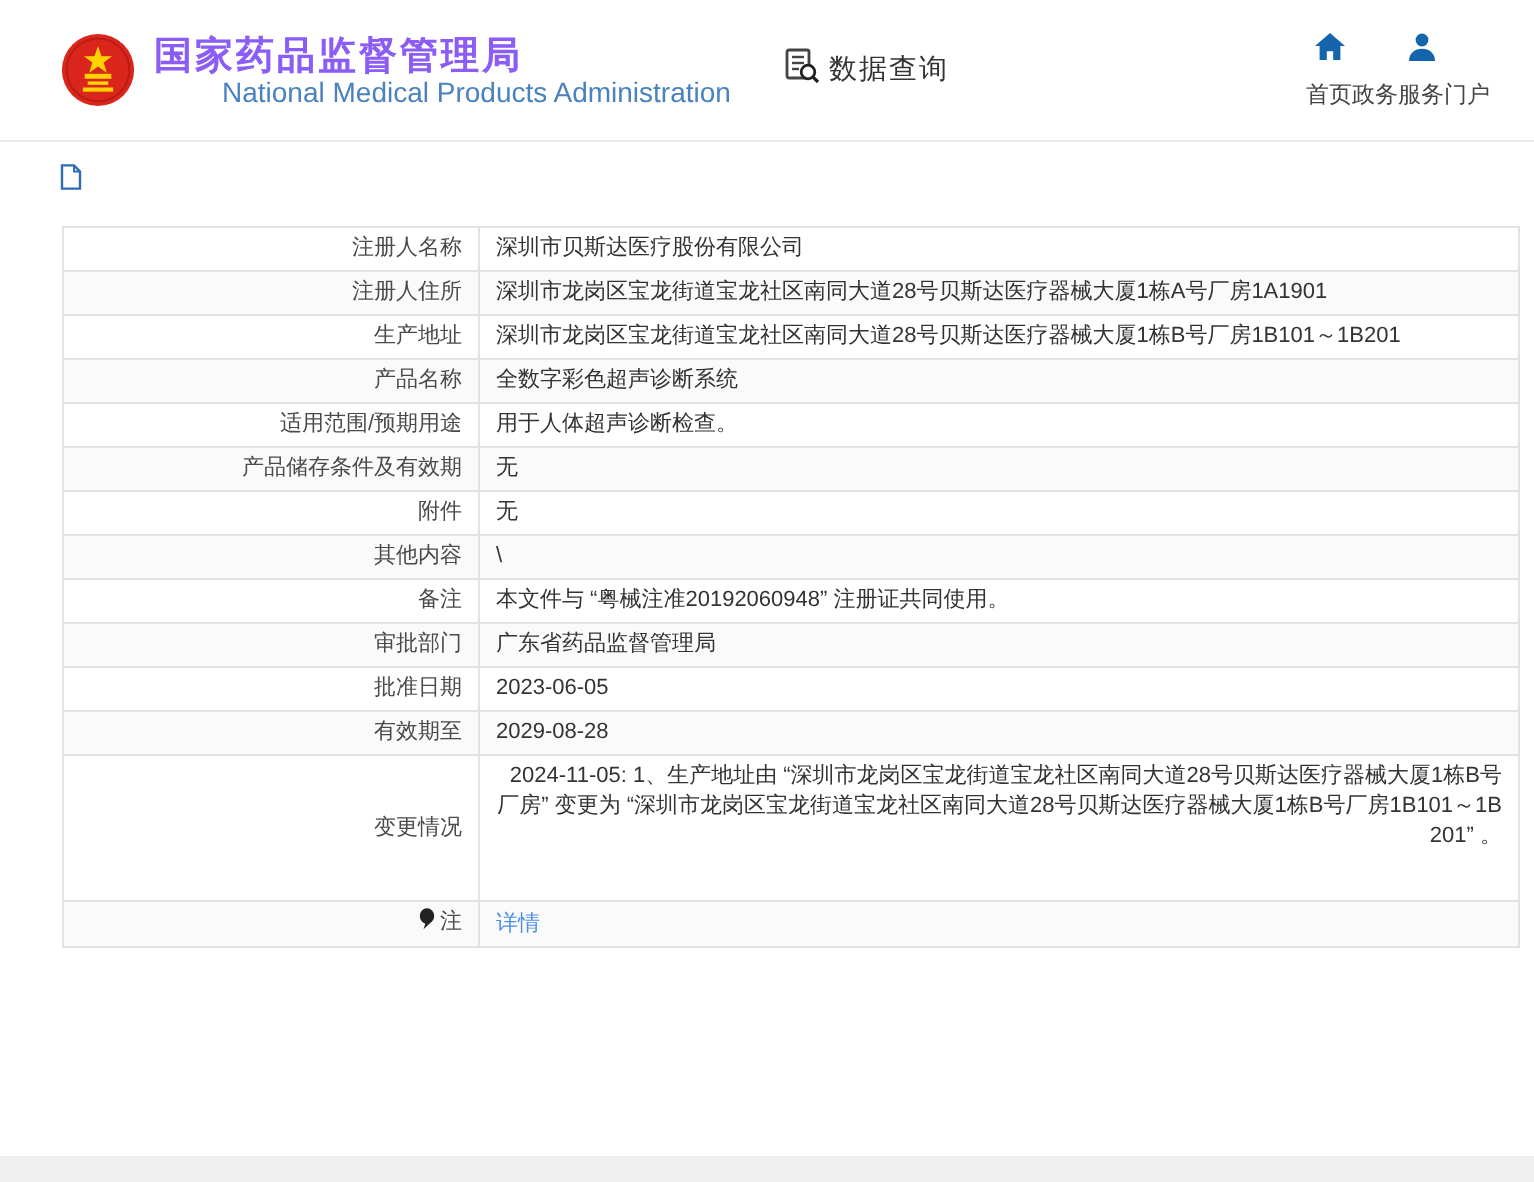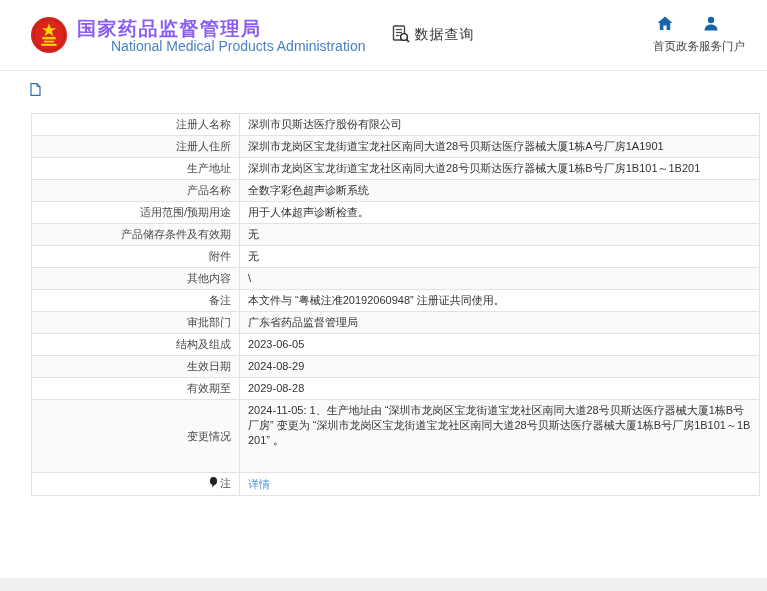--- a/index.html
+++ b/index.html
@@ -31,21 +31,21 @@
   
   .table-wrap { margin:4px 7px 0 31px; }
   table.info-table { border-collapse:collapse; width:100%; table-layout:fixed; }
   .info-table td {
     border:1px solid #e2e2e2; font-size:11px; line-height:15px;
     padding:3px 8px; vertical-align:middle; word-break:break-all;
   }
   .info-table tr:nth-child(even) { background:#fafafa; }
   .label-cell { text-align:right; color:#4a4a4a; }
   .value-cell { color:#333; }
-  tr.tall-row .value-cell { vertical-align:top; padding-bottom:24px; }
+  tr.tall-row .value-cell { vertical-align:top; padding-bottom:24px;text-align:right; }
   .detail-link { color:#4a90e2; cursor:pointer; text-decoration:none; }
   .note-icon { display:inline-block; vertical-align:-1px; margin-right:2px; }
 
   
   .footer-band { position:absolute; left:0; right:0; bottom:0; height:13px; background:#f0f0f0; }
 </style>
 </head>
 <body>
 
 <div class="header">
@@ -151,26 +151,22 @@
         </tr>
         <tr>
           <td class="label-cell">备注</td>
           <td class="value-cell">本文件与 “粤械注准20192060948” 注册证共同使用。</td>
         </tr>
         <tr>
           <td class="label-cell">审批部门</td>
           <td class="value-cell">广东省药品监督管理局</td>
         </tr>
         <tr>
-          <td class="label-cell">结构及组成</td>
+          <td class="label-cell">批准日期</td>
           <td class="value-cell">2023-06-05</td>
-        </tr>
-        <tr>
-          <td class="label-cell">生效日期</td>
-          <td class="value-cell">2024-08-29</td>
         </tr>
         <tr>
           <td class="label-cell">有效期至</td>
           <td class="value-cell">2029-08-28</td>
         </tr>
         <tr class="tall-row">
           <td class="label-cell">变更情况</td>
           <td class="value-cell">2024-11-05: 1、生产地址由 “深圳市龙岗区宝龙街道宝龙社区南同大道28号贝斯达医疗器械大厦1栋B号厂房” 变更为 “深圳市龙岗区宝龙街道宝龙社区南同大道28号贝斯达医疗器械大厦1栋B号厂房1B101～1B201” 。</td>
         </tr>
         <tr id="note-row">

